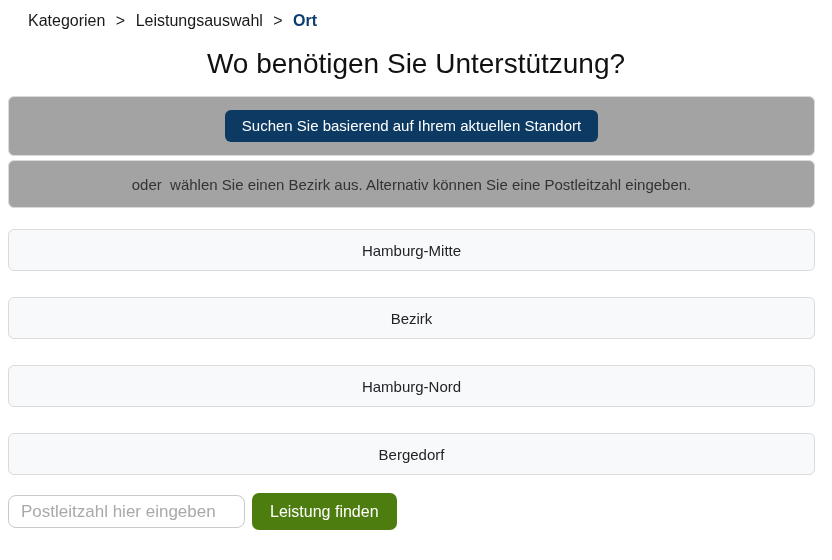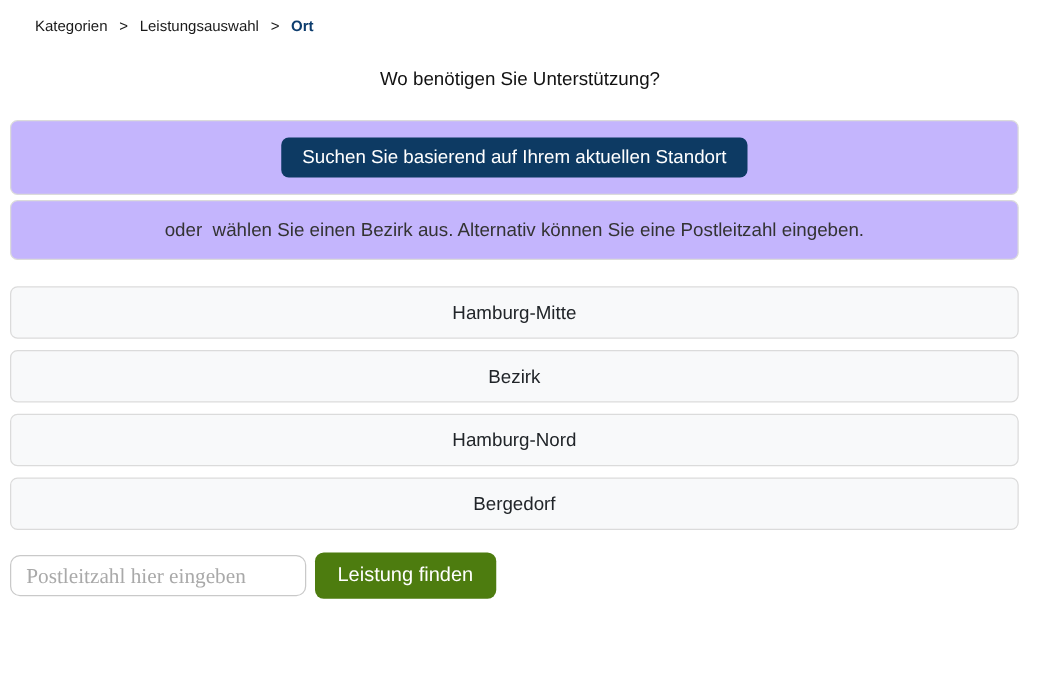--- a/index.html
+++ b/index.html
@@ -11,43 +11,43 @@
     color: #212529;
     width: 832px;
     height: 560px;
     overflow: hidden;
   }
   .page { width: 832px; height: 560px; position: relative; }
 
   
   .breadcrumb {
     padding: 14px 0 0 28px;
-    font-size: 12px;
+    font-size: 16px;
     color: #1a1a1a;
     line-height: 14px;
   }
   .breadcrumb .sep { margin: 0 6px; color: #1a1a1a; }
   .crumb { color: #1a1a1a; text-decoration: none; cursor: pointer; }
   .crumb.active { color: #0d3d6e; font-weight: 700; cursor: default; }
 
   
   .title {
     margin-top: 24px;
     text-align: center;
-    font-size: 15px;
+    font-size: 28px;
     font-weight: 400;
     color: #111111;
     line-height: 24px;
   }
 
   
   .panel {
     margin-left: 8px;
     margin-right: 17px;
-    background: #c4b5fd;
+    background: #a3a3a3;
     border: 1px solid #dbdbdb;
     border-radius: 6px;
     display: flex;
     align-items: center;
     justify-content: center;
   }
 
   .panel-standort { margin-top: 20px; height: 60px; }
 
   .btn-navy {
@@ -68,21 +68,21 @@
     font-size: 15px;
     color: #333333;
     white-space: pre-wrap;
   }
 
   
   .district-list {
     margin-top: 21px;
     display: flex;
     flex-direction: column;
-    gap: 9px;
+    gap: 26px;
   }
   .district-item {
     margin-left: 8px;
     margin-right: 17px;
     height: 42px;
     background: #f8f9fa;
     border: 1px solid #dbdbdb;
     border-radius: 6px;
     display: flex;
     align-items: center;
@@ -98,21 +98,21 @@
     display: flex;
     align-items: center;
     gap: 7px;
   }
   .postal-input {
     width: 237px;
     height: 33px;
     border: 1px solid #c9c9c9;
     border-radius: 8px;
     padding: 0 12px;
-    font-family: Liberation Serif, serif;
+    font-family: Liberation Sans, sans-serif;
     font-size: 17px;
     color: #0369a1;
     background: #ffffff;
     outline: none;
   }
   .postal-input::placeholder { color: #a9a9a9; }
   .btn-find {
     height: 37px;
     background: #4d7c0f;
     color: #ffffff;

